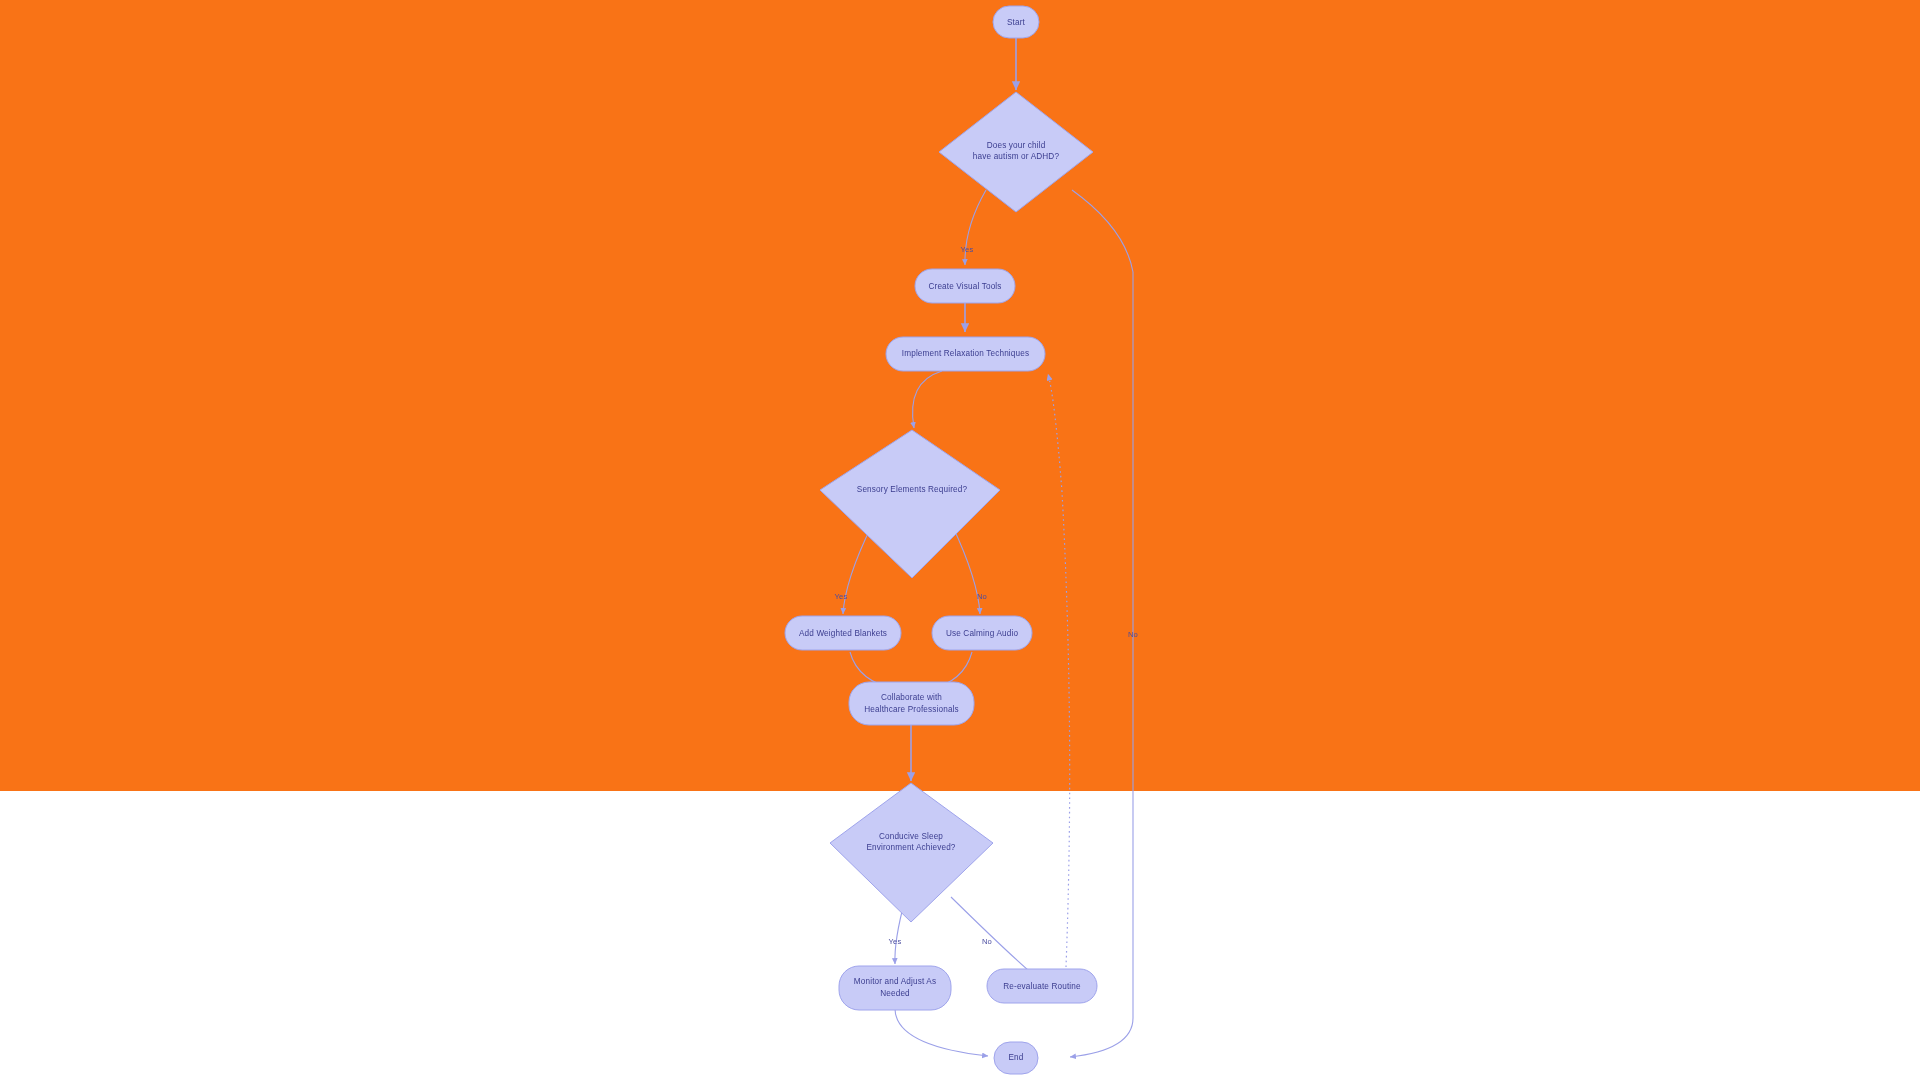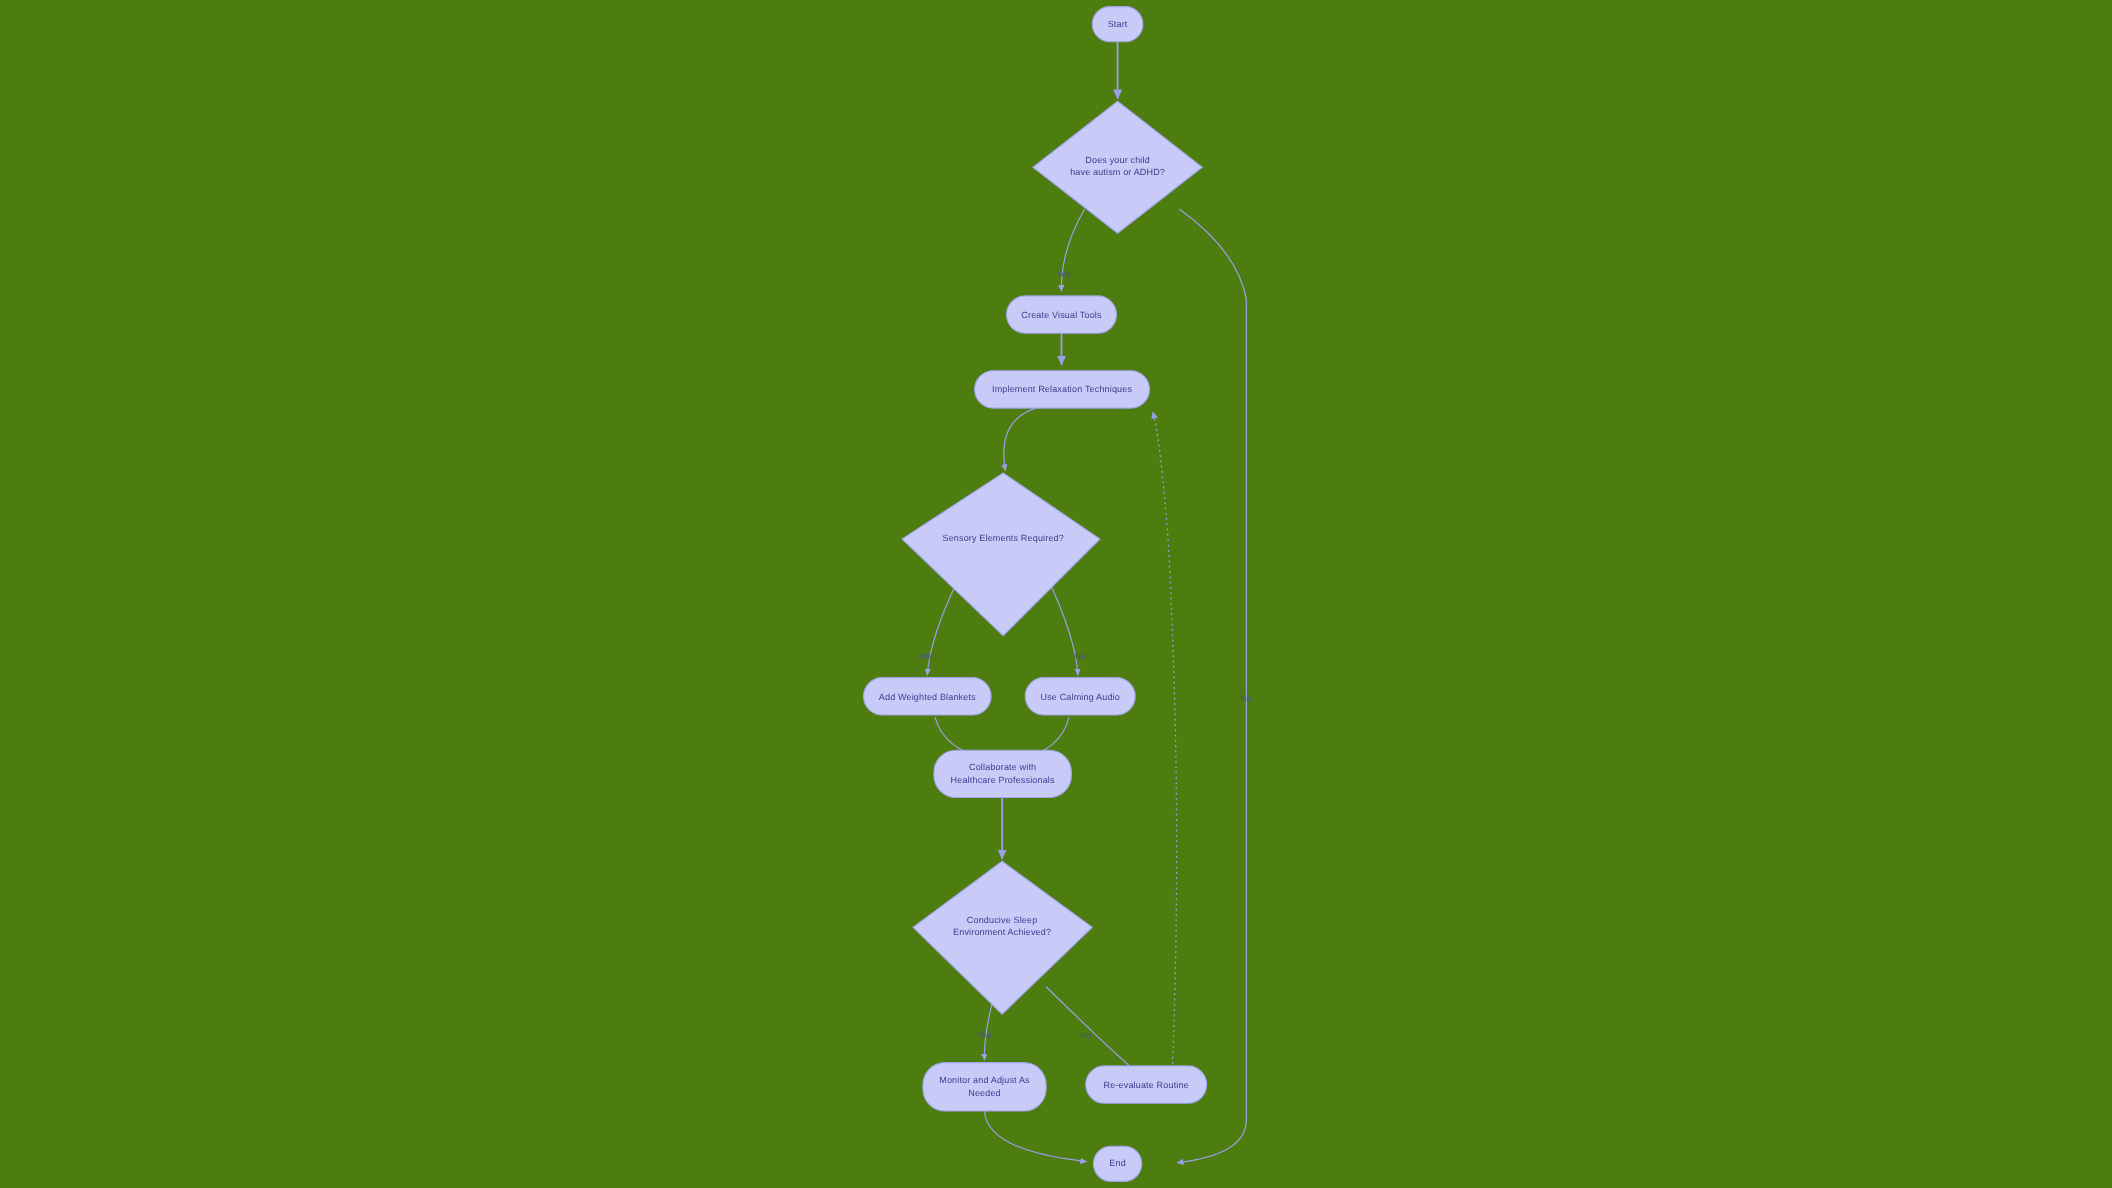--- a/index.html
+++ b/index.html
@@ -7,22 +7,22 @@
     padding: 0;
     background: #ffffff;
     width: 1920px;
     height: 1080px;
     overflow: hidden;
     font-family: "Liberation Sans", sans-serif;
   }
   #canvas {
     position: relative;
     width: 1920px;
-    height: 1080px;
-    background: #4d7c0f;
+    height: 791px;
+    background: #f97316;
     text-decoration: underline;
   }
   svg#flow {
     position: absolute;
     left: 0;
     top: 0;
     width: 1920px;
     height: 1080px;
   }
   .node-shape {

